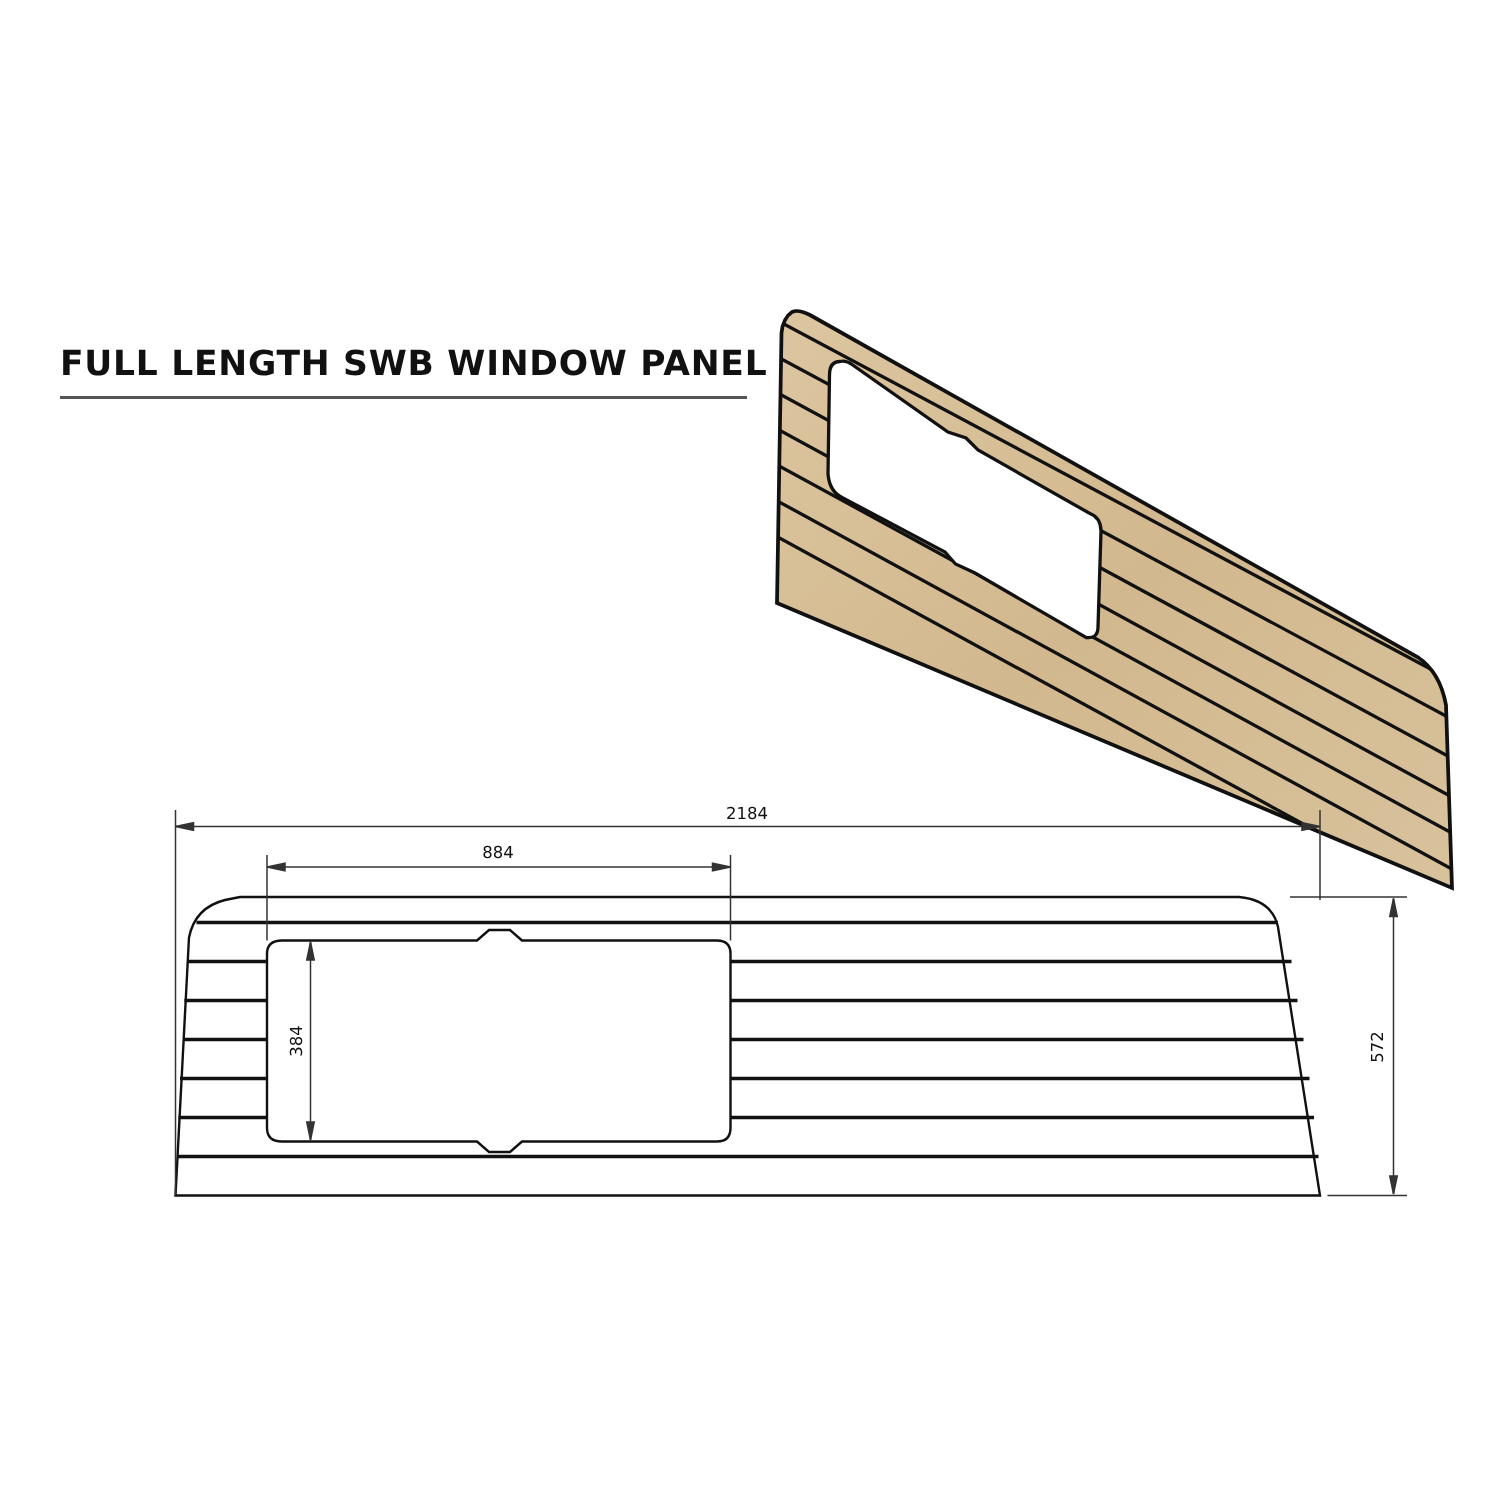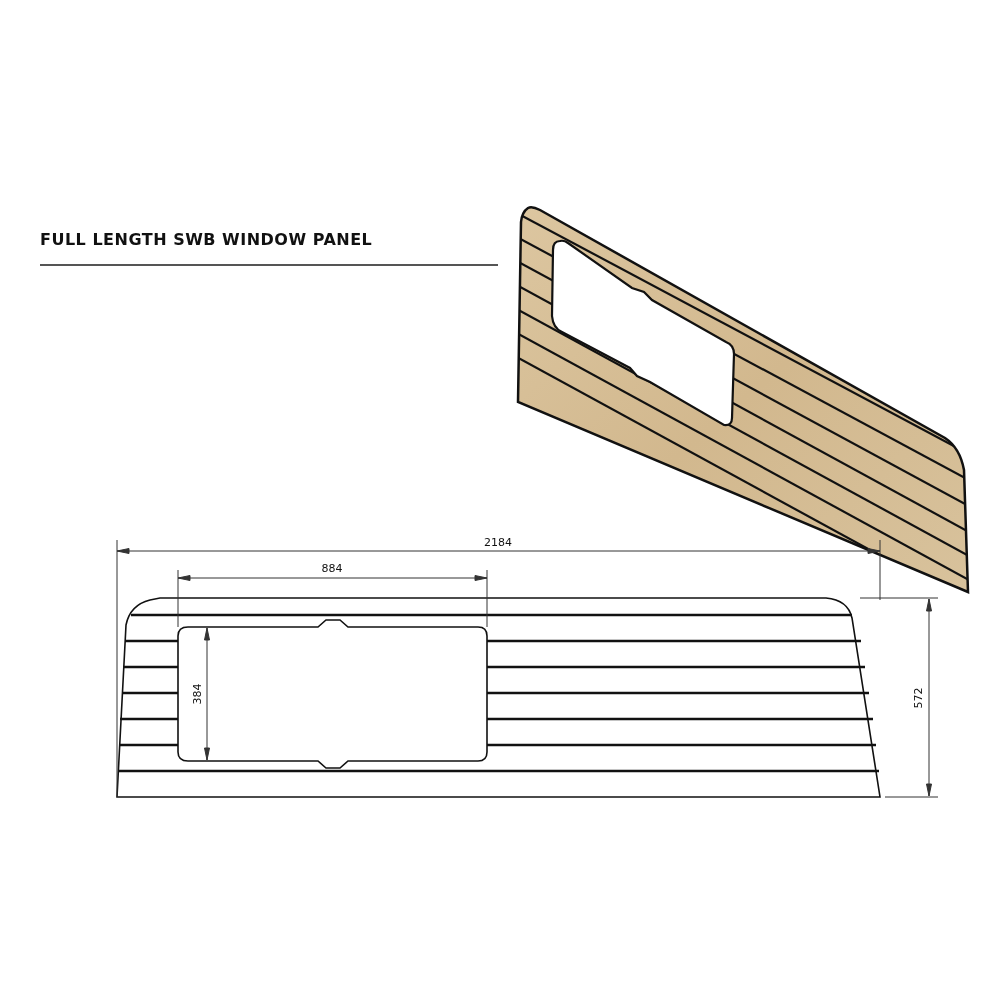--- a/index.html
+++ b/index.html
@@ -1,20 +1,20 @@
 <!DOCTYPE html>
 <html><head>
 <meta charset="utf-8">
 <style>
   html, body { margin: 0; padding: 0; background: #ffffff; }
   body { width: 1000px; height: 1000px; position: relative; overflow: hidden; font-family: "DejaVu Sans", sans-serif; }
   #title {
     position: absolute; left: 40px; top: 230px;
     font-family: "DejaVu Sans", sans-serif; font-weight: bold;
-    font-size: 16px; letter-spacing: 0.5px; color: #111;
+    font-size: 23px; letter-spacing: 0.5px; color: #111;
     white-space: nowrap;
   }
   #title-underline { position: absolute; left: 40px; top: 264px; width: 458px; height: 2px; background: #555; }
   svg { position: absolute; left: 0; top: 0; }
   .dim-text { font-family: "DejaVu Sans", sans-serif; font-size: 11px; fill: #111; }
 </style>
 </head>
 <body>
 
 <div id="title">FULL LENGTH SWB WINDOW PANEL</div>

